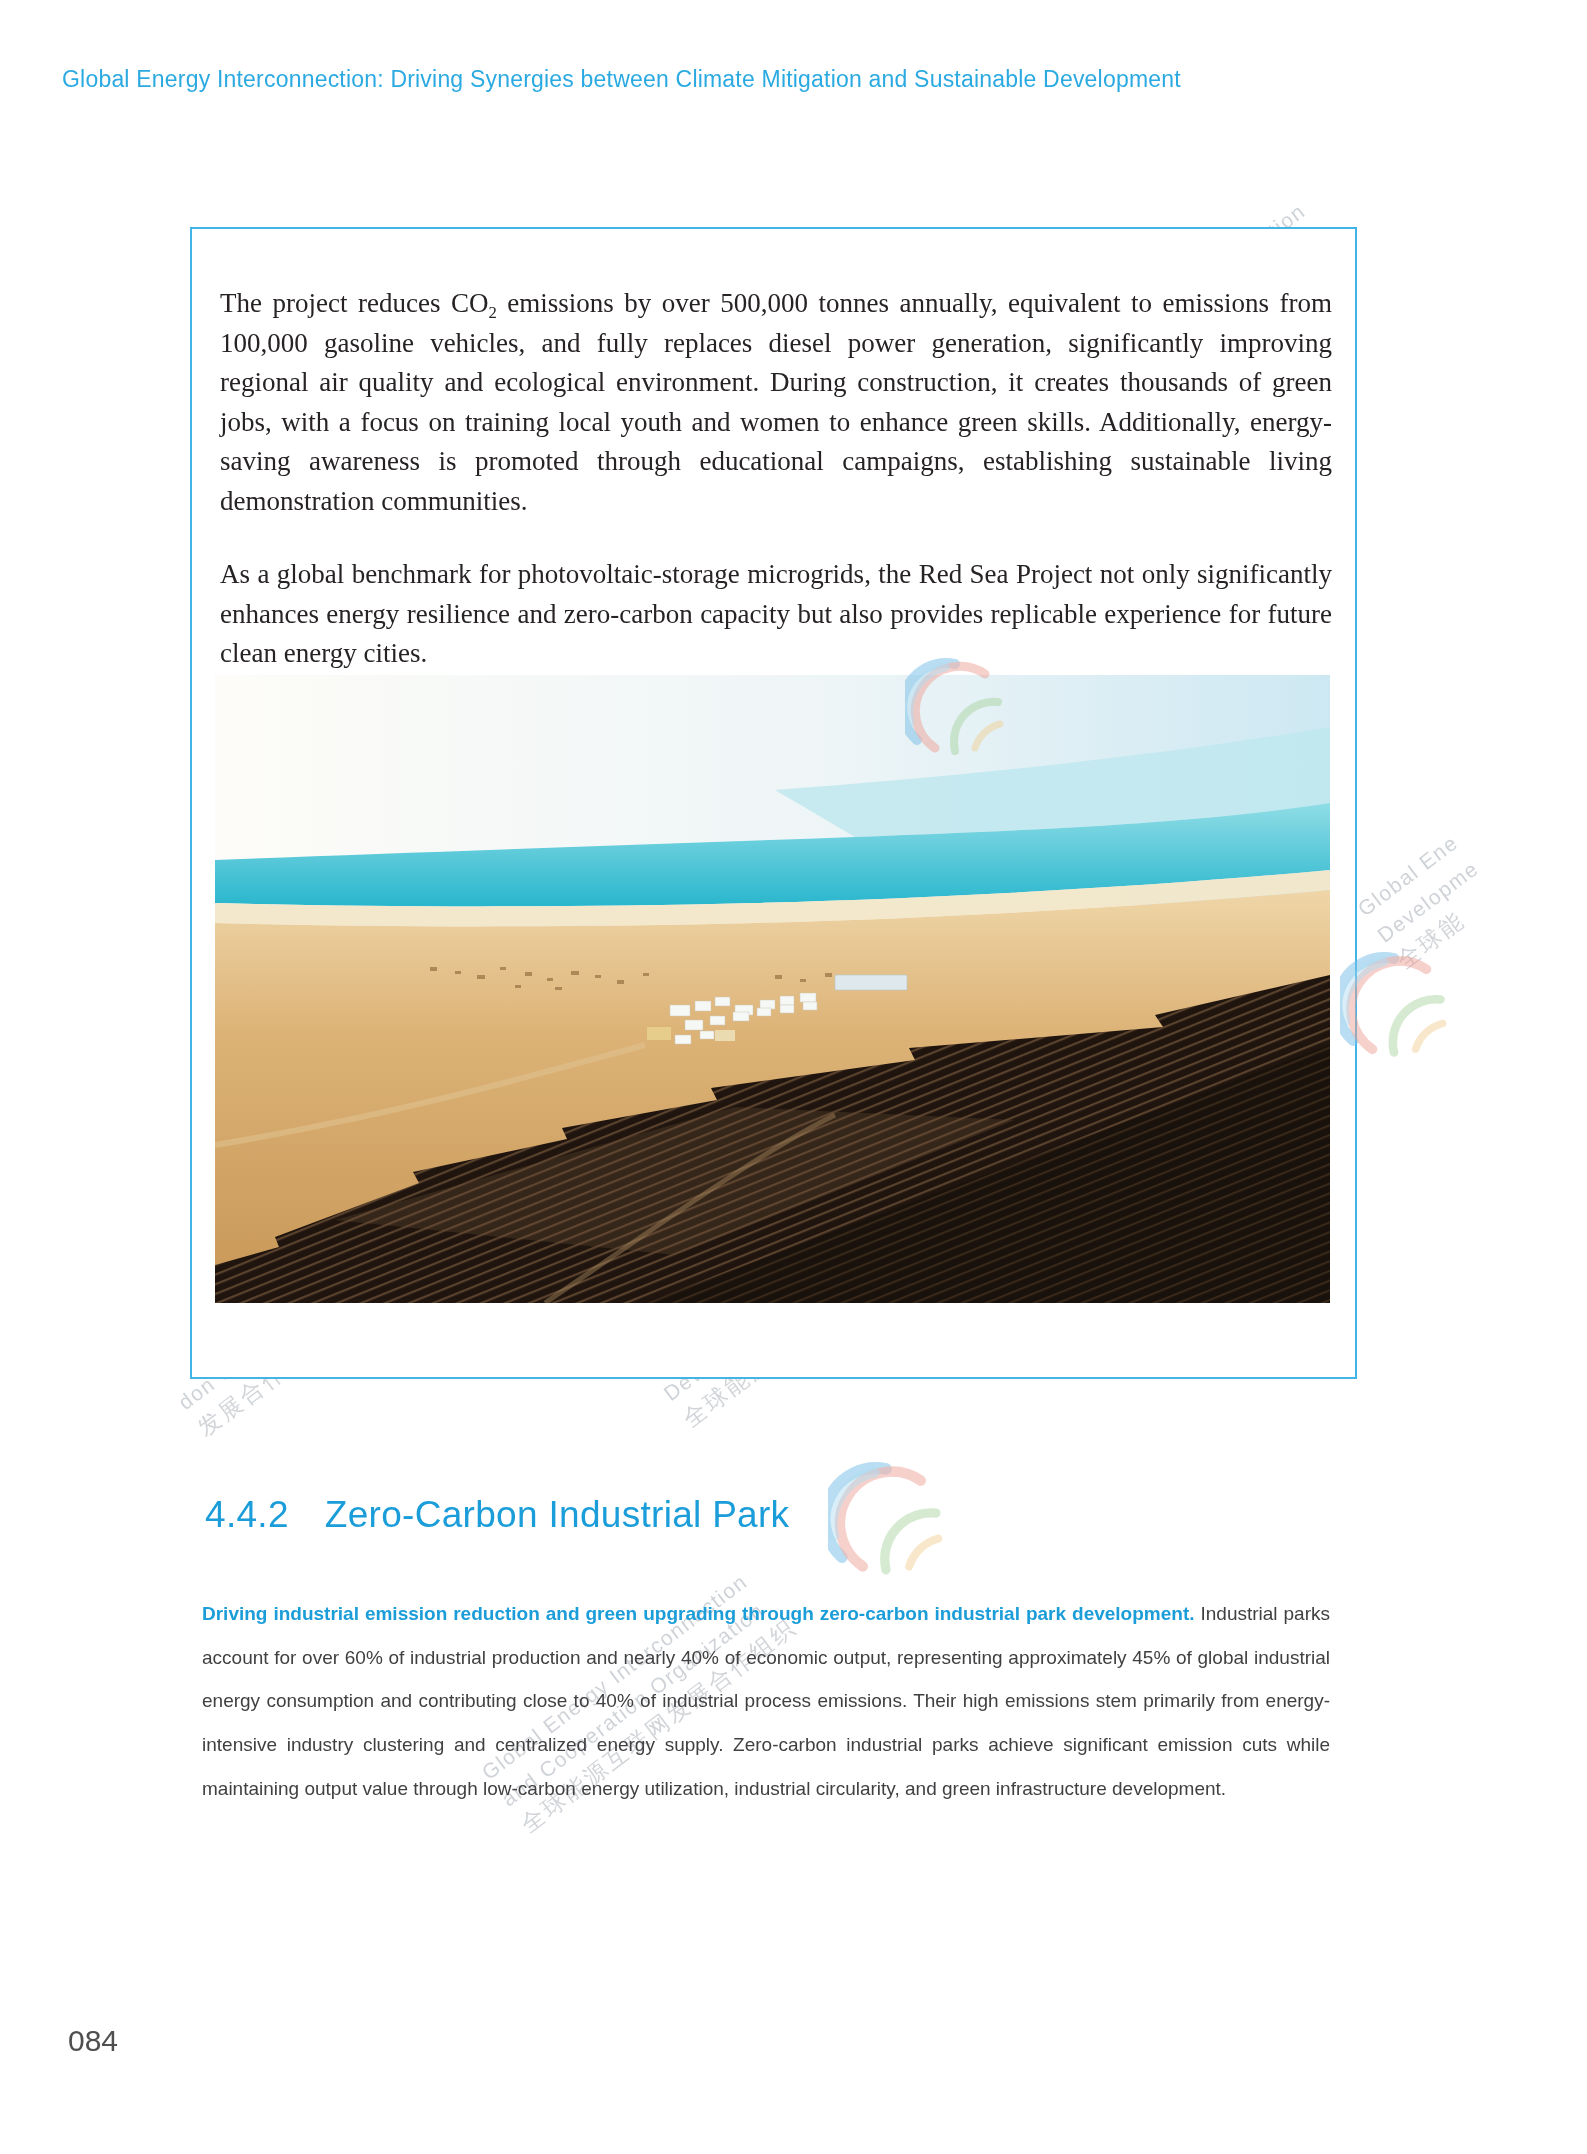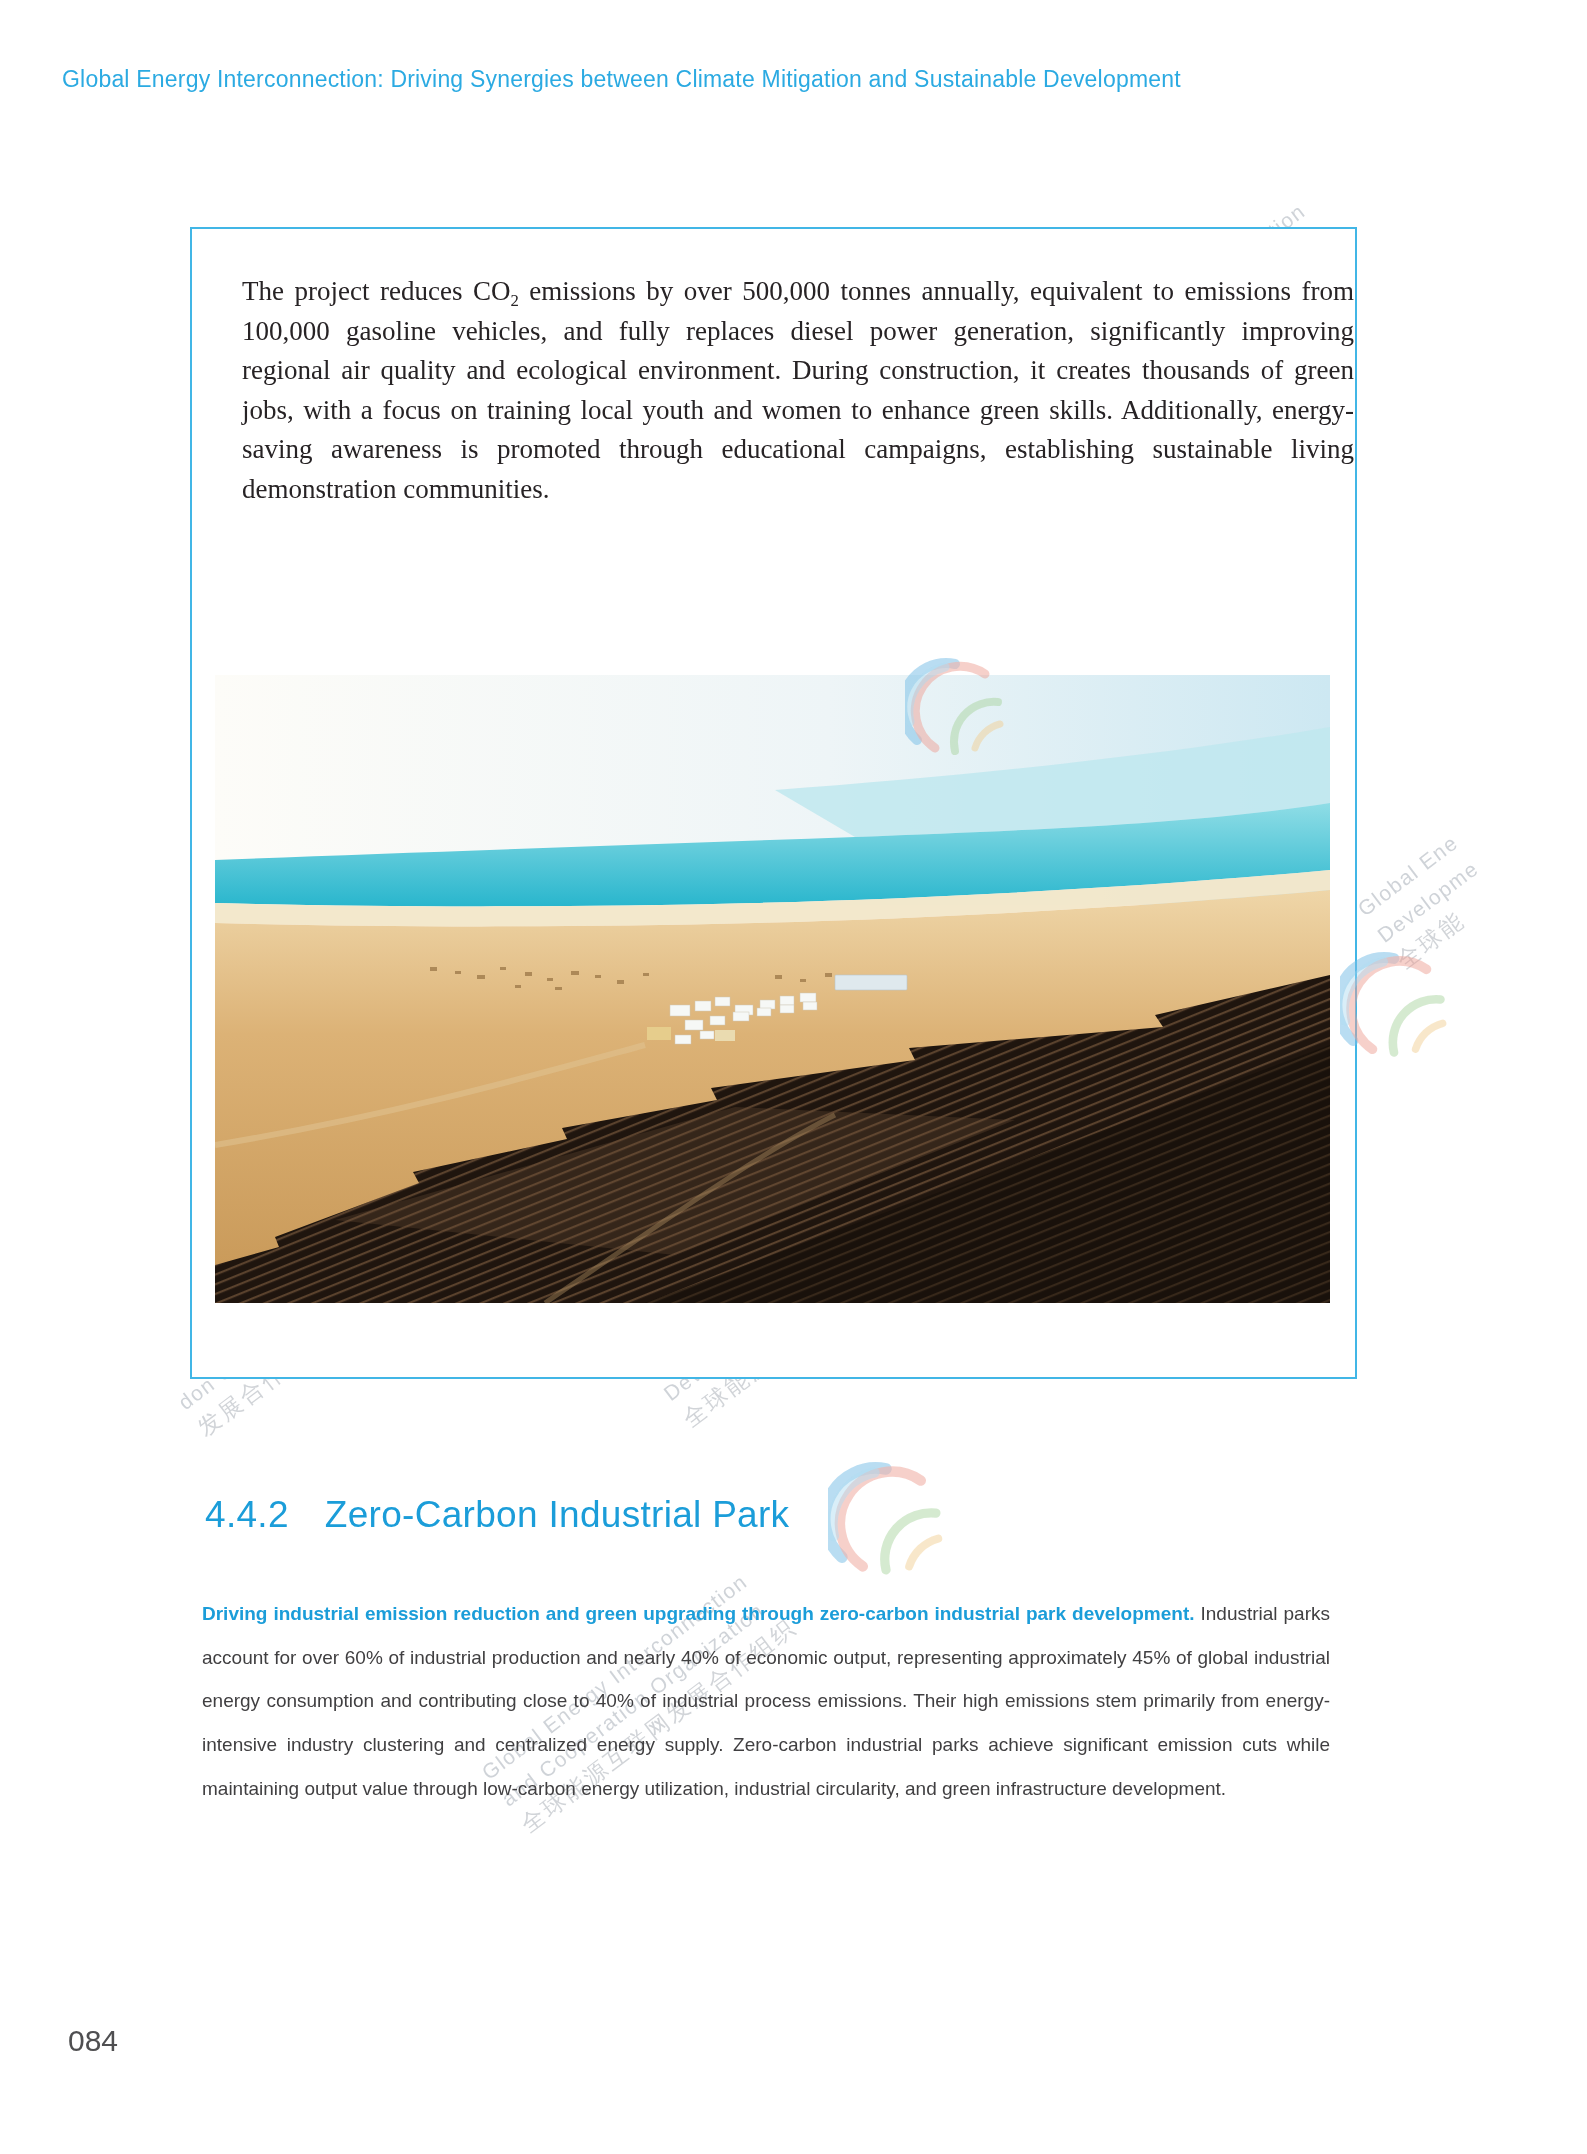--- a/index.html
+++ b/index.html
@@ -25,21 +25,21 @@
     background:#ffffff;
   }
   .callout p{
     font-family:"Liberation Serif", serif;
     color:#272325;
     font-size:27px;line-height:39.5px;
     text-align:justify;
     margin:0;
     position:absolute;left:28px;width:1112px;
   }
-  .callout p.p1{top:43px;margin-left:22px;}
+  .callout p.p1{top:55px;}
   .callout p.p2{top:326px;}
   .callout sub{font-size:0.62em;line-height:0;}
   
   .photo{
     position:absolute;left:215px;top:675px;
     width:1115px;height:628px;
     overflow:hidden;
   }
   .photo svg{display:block;width:100%;height:100%;}
   .figcaption{
@@ -127,20 +127,21 @@
       <span>ation Org</span>
       <span class="cjk">合作组织</span>
     </div>
   <div class="wm wm-f">
       <span>don Or</span>
       <span class="cjk">发展合作组织</span>
     </div>
 
   <section class="callout">
     <p class="p1"><span>The project reduces CO</span><sub>2</sub><span> emissions by over 500,000 tonnes annually, equivalent to emissions from 100,000 gasoline vehicles, and fully replaces diesel power generation, significantly improving regional air quality and ecological environment. During construction, it creates thousands of green jobs, with a focus on training local youth and women to enhance green skills. Additionally, energy-saving awareness is promoted through educational campaigns, establishing sustainable living demonstration communities.</span></p>
+    <p class="p2">As a global benchmark for photovoltaic-storage microgrids, the Red Sea Project not only significantly enhances energy resilience and zero-carbon capacity but also provides replicable experience for future clean energy cities.</p>
   </section>
 
   <div class="photo">
     <svg viewBox="0 0 1115 628" preserveAspectRatio="none" aria-hidden="true">
       <defs>
         <linearGradient id="sky" x1="0" y1="0" x2="1" y2="0">
           <stop offset="0" stop-color="#fdfcf8"></stop>
           <stop offset="0.55" stop-color="#eef5f7"></stop>
           <stop offset="1" stop-color="#cde8f2"></stop>
         </linearGradient>

